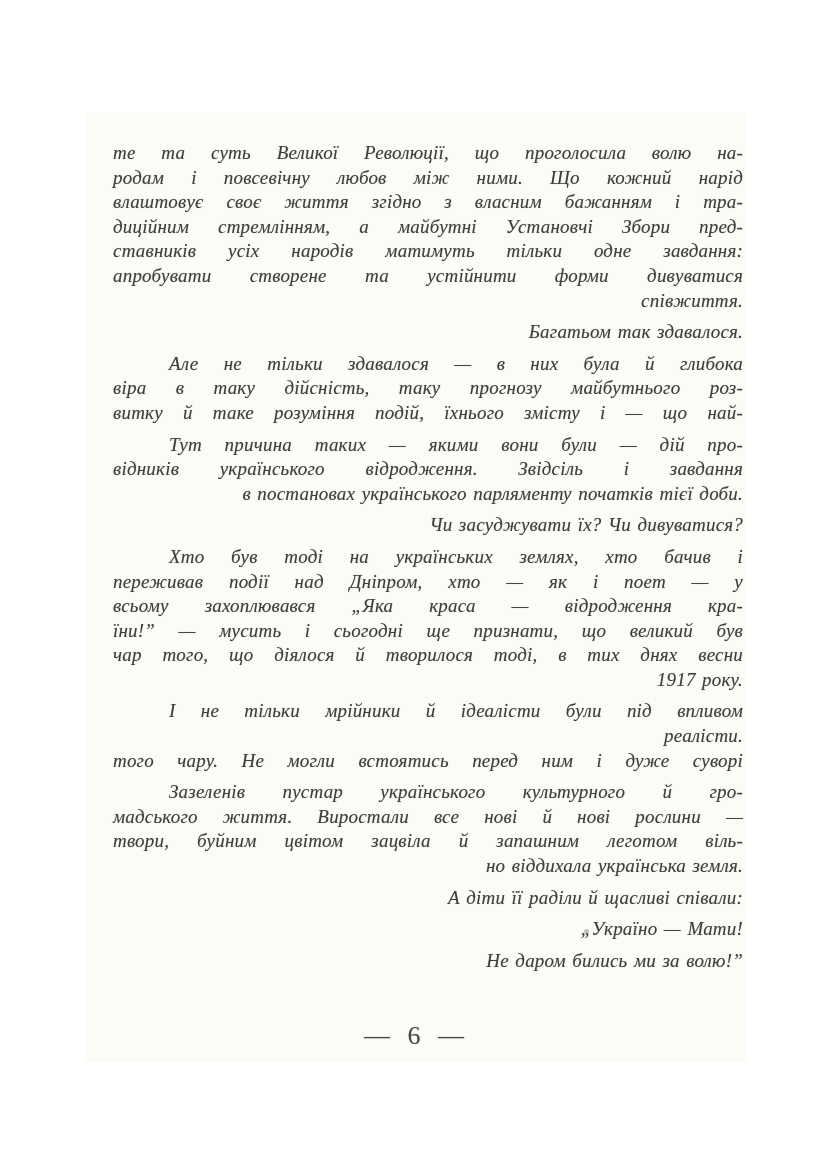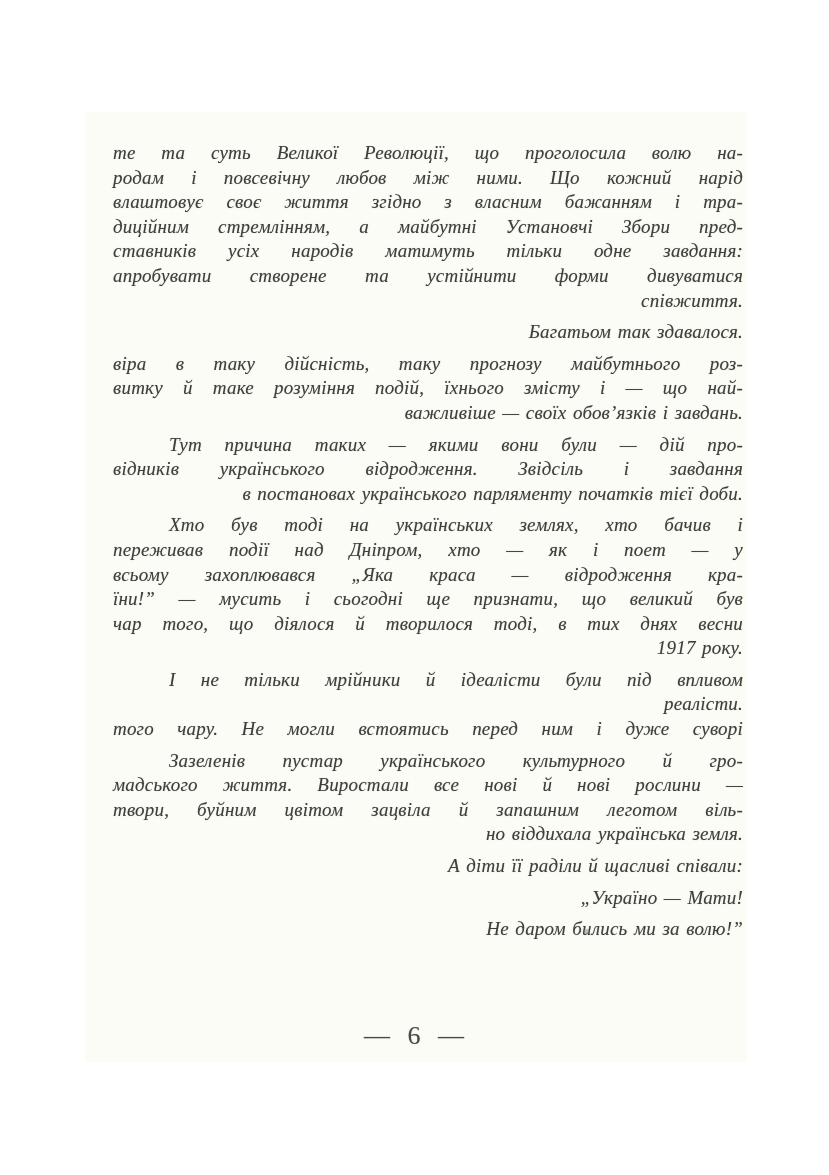--- a/index.html
+++ b/index.html
@@ -93,28 +93,31 @@
       <div class="line j">влаштовує своє життя згідно з власним бажанням і тра-</div>
       <div class="line j">диційним стремлінням, а майбутні Установчі Збори пред-</div>
       <div class="line j">ставників усіх народів матимуть тільки одне завдання:</div>
       <div class="line j">апробувати створене та устійнити форми дивуватися</div>
       <div class="line">співжиття.</div>
     </div>
     <div class="para">
       <div class="line indent">Багатьом так здавалося.</div>
     </div>
     <div class="para">
+      <div class="line j indent">Але не тільки здавалося — в них була й глибока</div>
       <div class="line j">віра в таку дійсність, таку прогнозу майбутнього роз-</div>
       <div class="line j">витку й таке розуміння подій, їхнього змісту і — що най-</div>
-      <div class="line">важливіше — своїх обов’язків і завдань.</div>
     </div>
     <div class="para">
       <div class="line j indent">Тут причина таких — якими вони були — дій про-</div>
       <div class="line j">відників українського відродження. Звідсіль і завдання</div>
       <div class="line">в постановах українського парляменту початків тієї доби.</div>
+    </div>
+    <div class="para">
+      <div class="line indent">Чи засуджувати їх? Чи дивуватися?</div>
     </div>
     <div class="para">
       <div class="line j indent">Хто був тоді на українських землях, хто бачив і</div>
       <div class="line j">переживав події над Дніпром, хто — як і поет — у</div>
       <div class="line j">всьому захоплювався „Яка краса — відродження кра-</div>
       <div class="line j">їни!” — мусить і сьогодні ще признати, що великий був</div>
       <div class="line j">чар того, що діялося й творилося тоді, в тих днях весни</div>
       <div class="line">1917 року.</div>
     </div>
     <div class="para">

